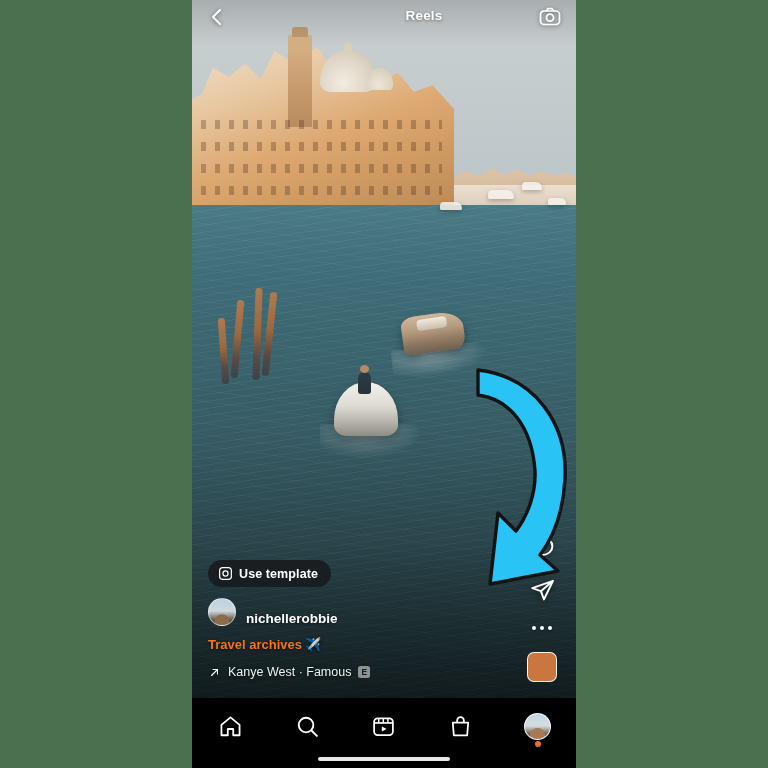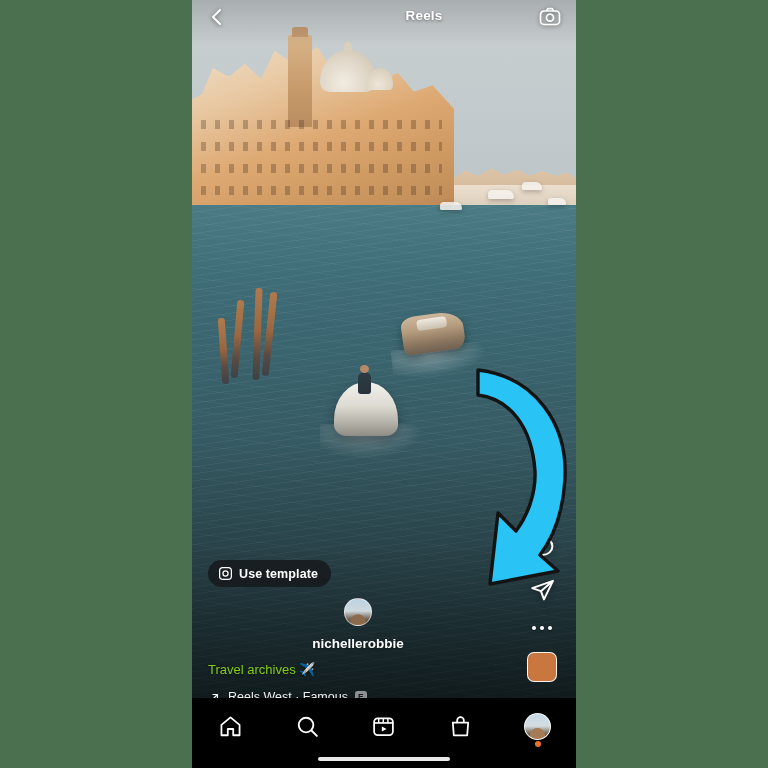--- a/index.html
+++ b/index.html
@@ -243,35 +243,35 @@
     display:inline-flex; align-items:center; gap:6px;
     background: rgba(20,22,24,.78);
     border-radius: 16px; padding: 6px 13px 6px 10px;
     cursor:pointer; backdrop-filter: blur(3px);
   }
   #use-template span.lbl {
     color:#fff; font-size:12.5px; font-weight:700; letter-spacing:.1px;
   }
 
   #meta { position:absolute; left:16px; top:598px; width:300px; z-index:12; }
-  #user-row { display:flex; align-items:center; gap:10px; cursor:pointer;flex-direction:column; }
+  #user-row { display:flex; align-items:flex-end; gap:10px; cursor:pointer; }
   #user-avatar {
     width:26px; height:26px; border-radius:50%;
     background:
       radial-gradient(circle at 50% 88%, #8c6a4c 0 7px, rgba(0,0,0,0) 8px),
       linear-gradient(180deg,#b9d2e2 0%, #cfd9dd 46%, #6e5f52 78%, #3e3a35 100%);
     border:1px solid rgba(255,255,255,.55);
     overflow:hidden; flex:0 0 auto;
   }
   #username {
     color:#fff; font-size:13.5px; font-weight:700;
     text-shadow:0 1px 3px rgba(0,0,0,.55);
   }
   #caption {
-    margin-top:11px; color:#84cc16; font-size:13px; font-weight:400;
+    margin-top:11px; color:#f97316; font-size:13px; font-weight:700;
     text-shadow:0 1px 3px rgba(0,0,0,.55);
   }
   #audio-row {
     margin-top:13px; display:flex; align-items:center; gap:7px; cursor:pointer;
   }
   #audio-label {
     color:#f0f0f0; font-size:12.5px; font-weight:400;
     text-shadow:0 1px 3px rgba(0,0,0,.55);
   }
   #explicit-badge {
@@ -441,21 +441,21 @@
 
         <div id="caption">Travel archives ✈️</div>
 
         <div id="audio-row">
           <span style="display:flex;">
             <svg width="13" height="13" viewBox="0 0 24 24" aria-hidden="true" style="filter:drop-shadow(0 1px 2px rgba(0,0,0,.5))">
               <path d="M6.5 17.5 L17.5 6.5" stroke="#ffffff" stroke-width="2.1" stroke-linecap="round" fill="none"></path>
               <path d="M9.2 6.5 L17.5 6.5 L17.5 14.8" stroke="#ffffff" stroke-width="2.1" stroke-linecap="round" stroke-linejoin="round" fill="none"></path>
             </svg>
           </span>
-          <span id="audio-label">Reels West · Famous</span>
+          <span id="audio-label">Kanye West · Famous</span>
           <span id="explicit-badge">E</span>
         </div>
       </div>
 
       <div id="annot-arrow">
         <svg width="130" height="235" viewBox="0 0 130 235" aria-hidden="true">
 
           <path d="M16 15
                    C 74 22, 106 70, 103 124
                    C 101 160, 90 184, 78 200

